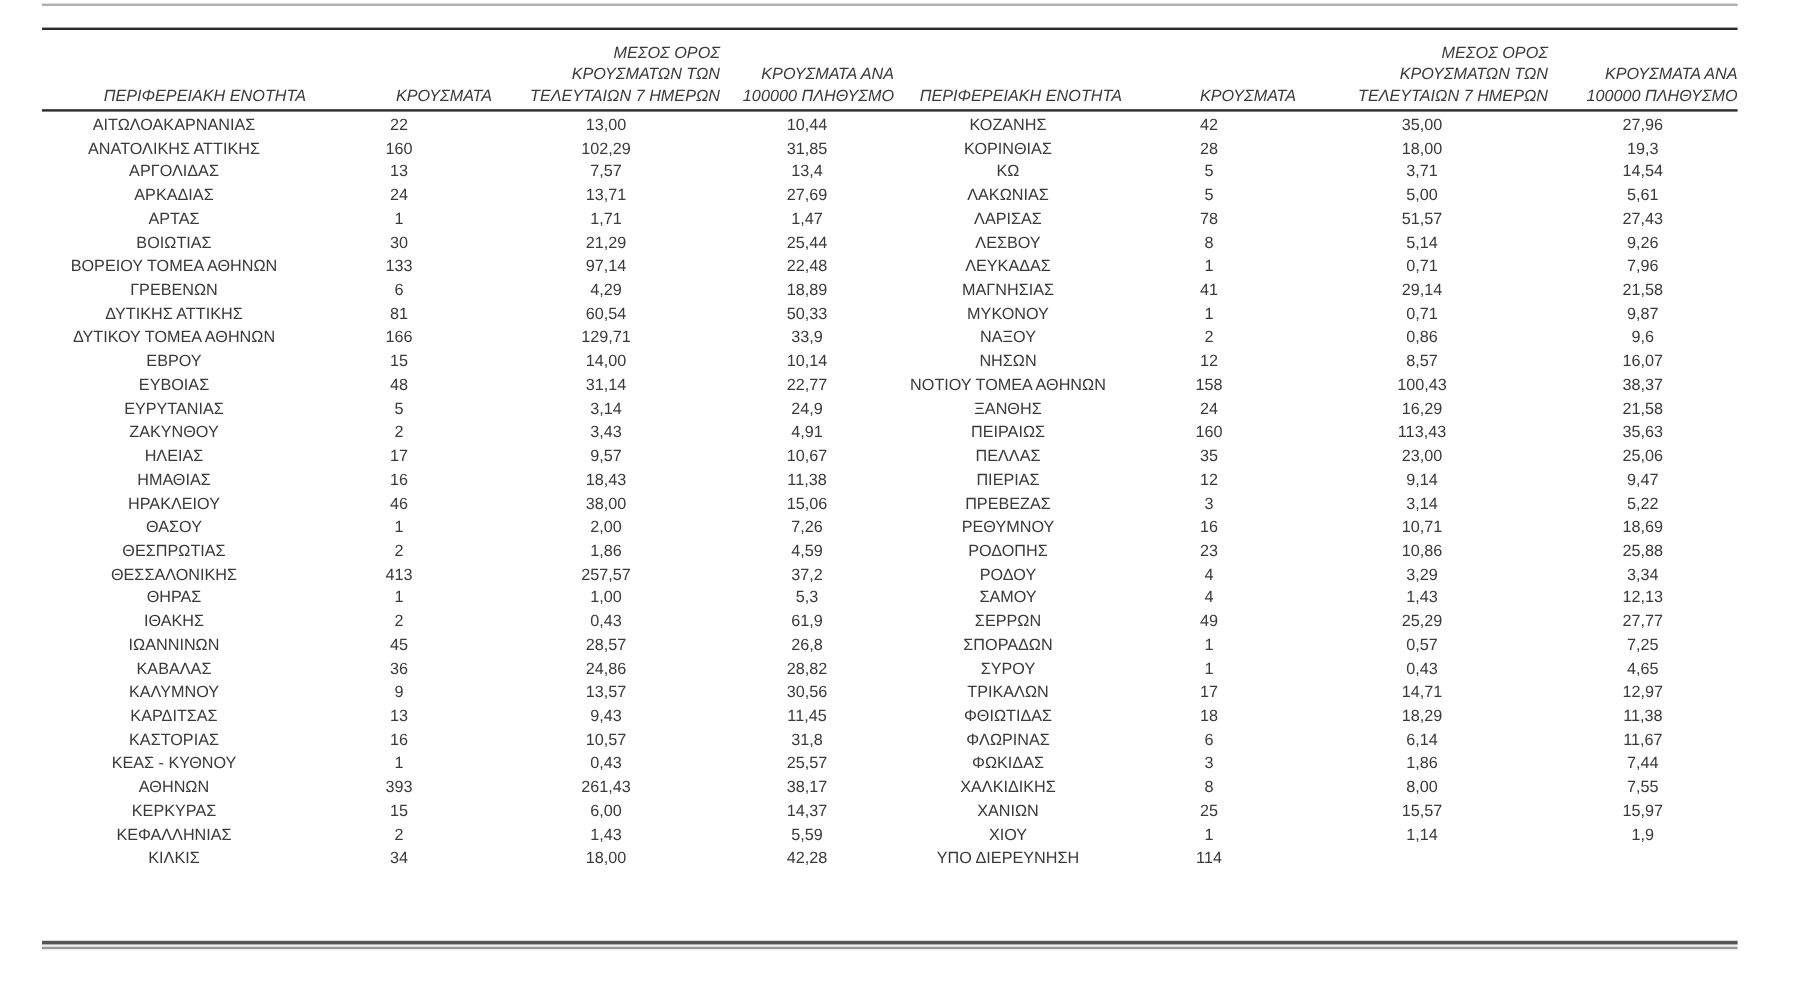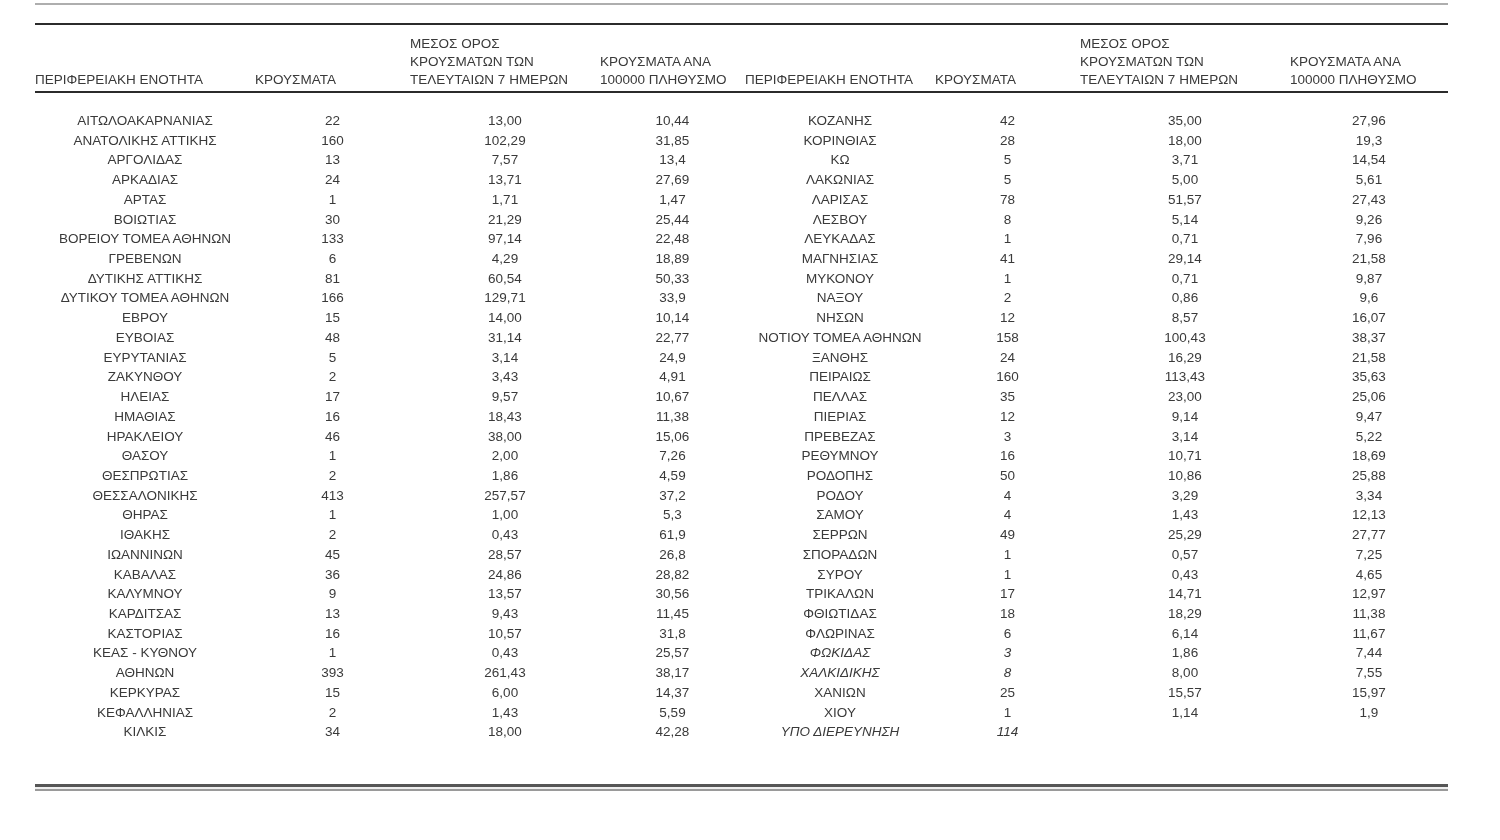--- a/index.html
+++ b/index.html
@@ -35,50 +35,50 @@
     display: grid;
     grid-template-columns: 220px 155px 190px 145px 190px 145px 210px 158px;
   }
   .header-grid {
     position: absolute;
     top: 32px; left: 0;
     width: 100%; height: 58px;
     align-items: end;
   }
   .header-cell {
-    text-align: left;
+    text-align: right;
     font-size: 13.5px;
     line-height: 18px;
     padding-bottom: 1px;
     white-space: nowrap;
+    font-style: italic;
   }
   .header-underline {
     position: absolute;
     top: 91px; left: 0;
     width: 100%; height: 2px;
     background: #2b2b2b;
   }
   .table-body {
     position: absolute;
     top: 94px; left: 0;
     width: 100%;
-    margin-top: 17px;
   }
   .data-row {
     height: 19.72px;
     align-items: center;
   }
   .cell {
     text-align: center;
     font-size: 13.5px;
     line-height: 19.72px;
     white-space: nowrap;
     overflow: visible;
   }
-  .italic { font-style: italic; }
+  .italic { }
   .bottom-rule {
     position: absolute;
     top: 784px; left: 0;
     width: 100%; height: 7px;
     box-sizing: border-box;
     border-top: 3px solid #565656;
     border-bottom: 2px solid #9a9a9a;
     background: #efefef;
   }
 </style>
@@ -325,21 +325,21 @@
     <div class="cell">10,71</div>
     <div class="cell">18,69</div>
   </div>
 
   <div class="data-row grid-cols">
     <div class="cell">ΘΕΣΠΡΩΤΙΑΣ</div>
     <div class="cell">2</div>
     <div class="cell">1,86</div>
     <div class="cell">4,59</div>
     <div class="cell">ΡΟΔΟΠΗΣ</div>
-    <div class="cell">50</div>
+    <div class="cell">23</div>
     <div class="cell">10,86</div>
     <div class="cell">25,88</div>
   </div>
 
   <div class="data-row grid-cols">
     <div class="cell">ΘΕΣΣΑΛΟΝΙΚΗΣ</div>
     <div class="cell">413</div>
     <div class="cell">257,57</div>
     <div class="cell">37,2</div>
     <div class="cell">ΡΟΔΟΥ</div>

